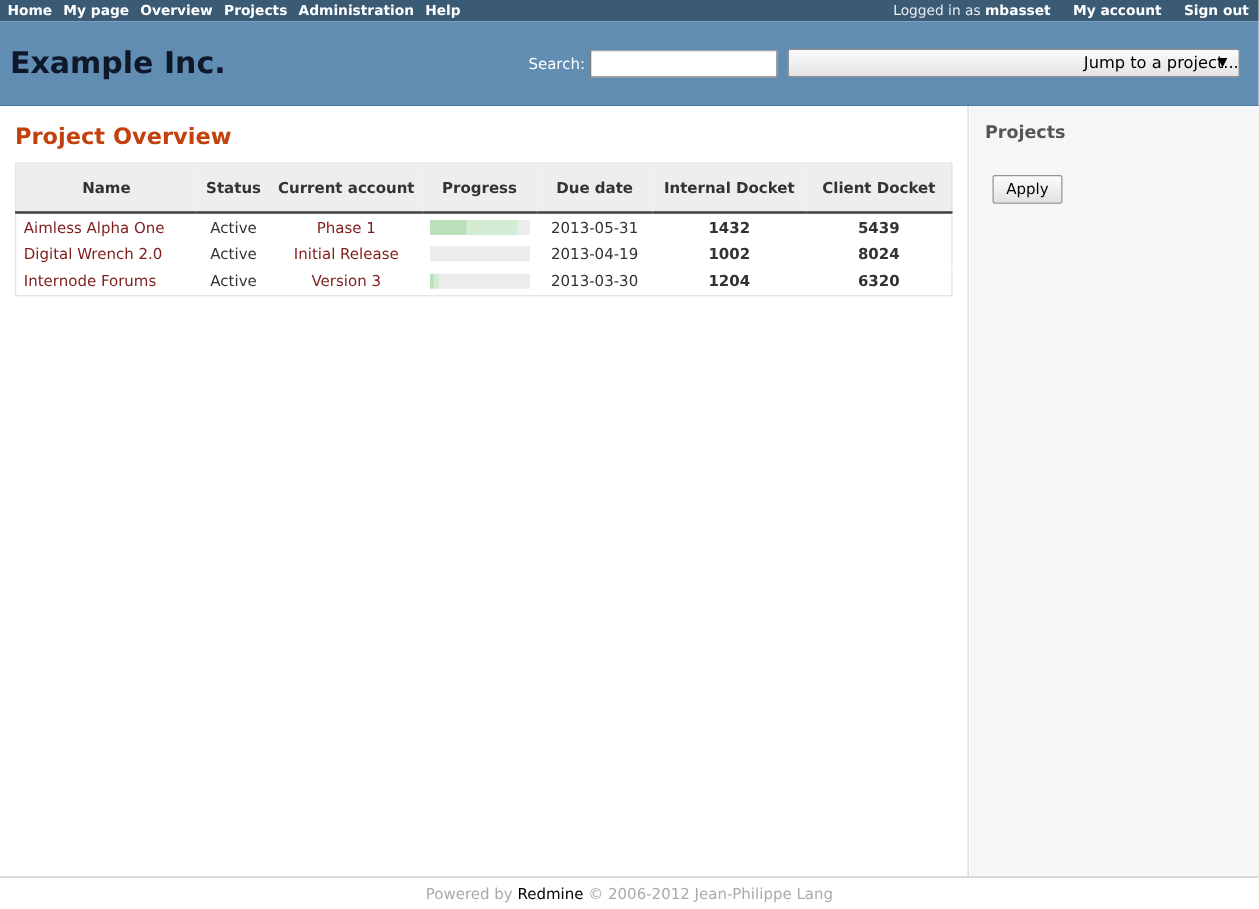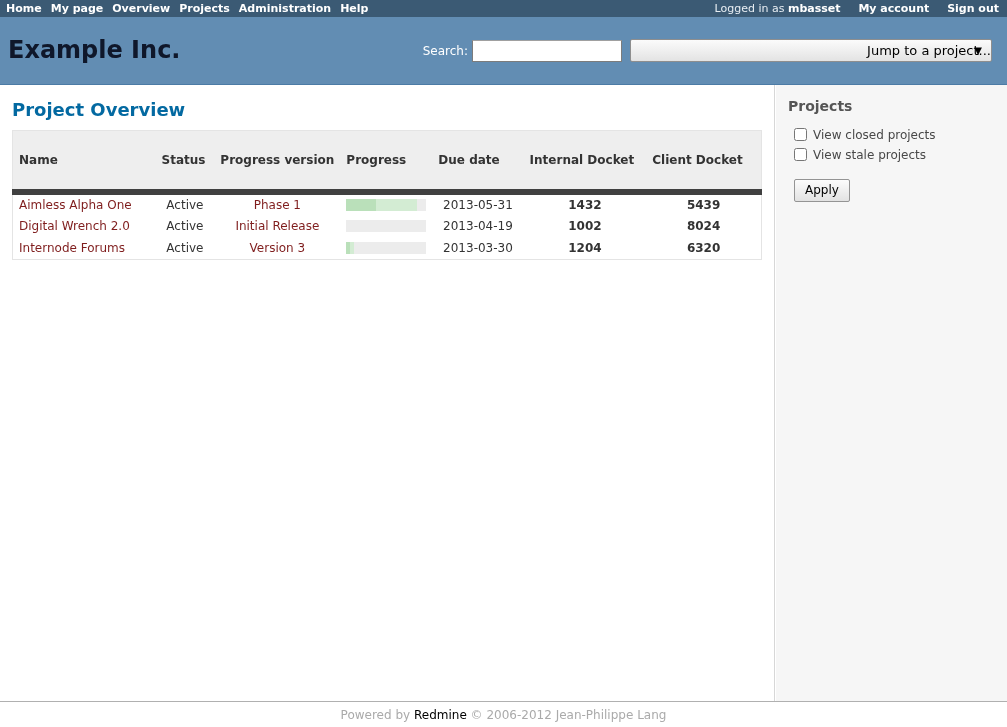--- a/index.html
+++ b/index.html
@@ -131,38 +131,38 @@
     height: 616px;
     background: #ffffff;
     border-right: 1px solid #d7d7d7;
     padding: 6px 10px 10px 12px;
     overflow: hidden;
   }
   #content h2 {
     margin: 8px 0 10px 0;
     font-size: 18px;
     font-weight: bold;
-    color: #0369a1;
+    color: #c2410c;
   }
 
   
   table.list {
     border-collapse: collapse;
     width: 750px;
     border: 1px solid #e4e4e4;
     background: #ffffff;
   }
   table.list th {
     background: #eeeeee;
-    border-bottom: 6px solid #404040;
+    border-bottom: 2px solid #404040;
     font-weight: bold;
     font-size: 12px;
     color: #333333;
-    padding: 22px 6px;
-    text-align: left;
+    padding: 12px 6px;
+    text-align: center;
     white-space: nowrap;
   }
   table.list td {
     padding: 3px 6px;
     font-size: 12px;
     color: #333333;
     text-align: center;
     white-space: nowrap;
     height: 22px;
     vertical-align: middle;
@@ -276,21 +276,21 @@
 
 <div id="main">
 
   <div id="content">
     <h2>Project Overview</h2>
     <table class="list">
       <thead>
         <tr id="thead-row">
             <th style="width: 150px;">Name</th>
             <th style="width: 60px;">Status</th>
-            <th style="width: 110px;">Progress version</th>
+            <th style="width: 110px;">Current account</th>
             <th style="width: 85px;">Progress</th>
             <th style="width: 95px;">Due date</th>
             <th style="width: 125px;">Internal Docket</th>
             <th style="width: 120px; margin-top: 19px;">Client Docket</th>
           </tr>
       </thead>
       <tbody id="tbody">
           <tr>
             <td class="name"><a href="#">Aimless Alpha One</a></td>
             <td>Active</td>
@@ -332,24 +332,20 @@
             <td>2013-03-30</td>
             <td class="num">1204</td>
             <td class="num">6320</td>
           </tr>
         </tbody>
     </table>
   </div>
 
   <div id="sidebar">
     <h3>Projects</h3>
-    <div id="sidebar-checkboxes">
-        <div class="checkbox-row"><input type="checkbox" id="cb0" style=""><label for="cb0">View closed projects</label></div>
-        <div class="checkbox-row"><input type="checkbox" id="cb1" style=""><label for="cb1">View stale projects</label></div>
-      </div>
     <button id="apply-button">Apply</button>
   </div>
 
 </div>
 
 <div id="footer">
   <span>Powered by</span>
   <a href="#">Redmine</a>
   <span>© 2006-2012 Jean-Philippe Lang</span>
 </div>

